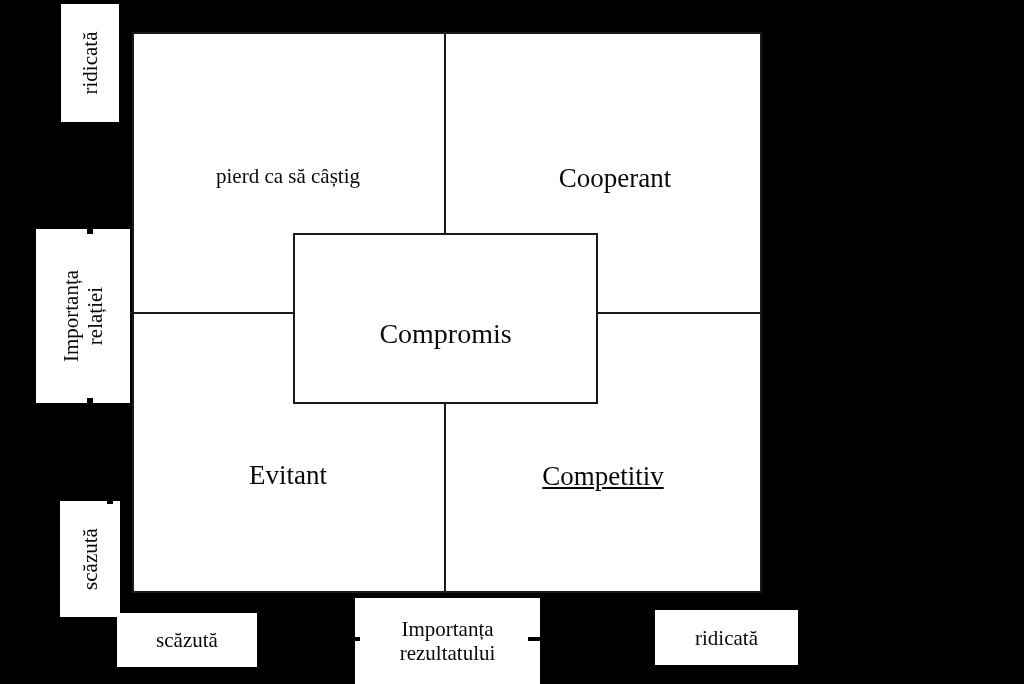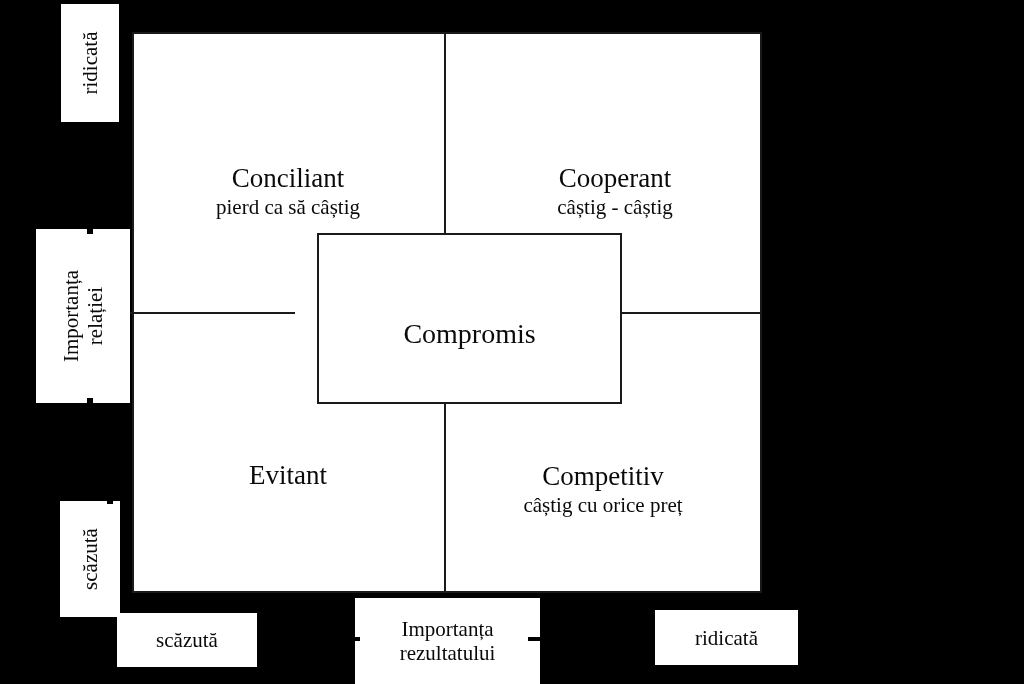--- a/index.html
+++ b/index.html
@@ -18,27 +18,27 @@
   }
   .line { position: absolute; background: #1a1a1a; }
   .v-div-top    { left: 444px; top: 32px;  width: 2px; height: 202px; }
   .v-div-bottom { left: 444px; top: 402px; width: 2px; height: 191px; }
   .h-div-left   { left: 130px; top: 312px; width: 165px; height: 2px; }
   .h-div-right  { left: 596px; top: 312px; width: 166px; height: 2px; }
   .center-box {
     position: absolute; left: 293px; top: 233px; width: 305px; height: 171px;
     background: #ffffff; border: 2px solid #1a1a1a;
     display: flex; flex-direction: column; align-items: center; justify-content: center;
-    padding-top: 30px; text-align: center; margin-left: 24px;
+    padding-top: 30px; text-align: center;
   }
   .quad { position: absolute; text-align: center; }
   .quad-tl { left: 132px; top: 163px; width: 312px; }
   .quad-tr { left: 444px; top: 163px; width: 342px; }
   .quad-bl { left: 132px; top: 460px; width: 312px; }
-  .quad-br { left: 444px; top: 461px; width: 318px; }
+  .quad-br { left: 444px; top: 461px; width: 318px; text-decoration: underline; }
   .q-title { font-size: 27px; line-height: 31px; }
   .c-title { font-size: 28px; line-height: 32px; }
   .q-sub   { font-size: 21px; line-height: 26px; text-align: center; }
   .whitebox {
     position: absolute; background: #ffffff;
     display: flex; align-items: center; justify-content: center;
     text-align: center;
   }
   .y-high  { left: 61px;  top: 4px;   width: 58px;  height: 118px; }
   .y-label { left: 36px;  top: 229px; width: 94px;  height: 174px; }
@@ -64,36 +64,33 @@
 <body>
 
 <div class="chart-area"></div>
 
 <div class="line v-div-top"></div>
 <div class="line v-div-bottom"></div>
 <div class="line h-div-left"></div>
 <div class="line h-div-right"></div>
 
 <div class="quad quad-tl">
-  <div class="q-title">Conciliant</div>
   <div class="q-sub">pierd ca să câștig</div>
 </div>
 
 <div class="quad quad-tr">
   <div class="q-title">Cooperant</div>
-  <div class="q-sub">câștig - câștig</div>
 </div>
 
 <div class="quad quad-bl">
   <div class="q-title">Evitant</div>
 </div>
 
 <div class="quad quad-br">
   <div class="q-title">Competitiv</div>
-  <div class="q-sub">câștig cu orice preț</div>
 </div>
 
 <div class="center-box">
   <div class="c-title">Compromis</div>
 </div>
 
 <div class="whitebox y-high">
   <span class="vrot">ridicată</span>
 </div>
 

